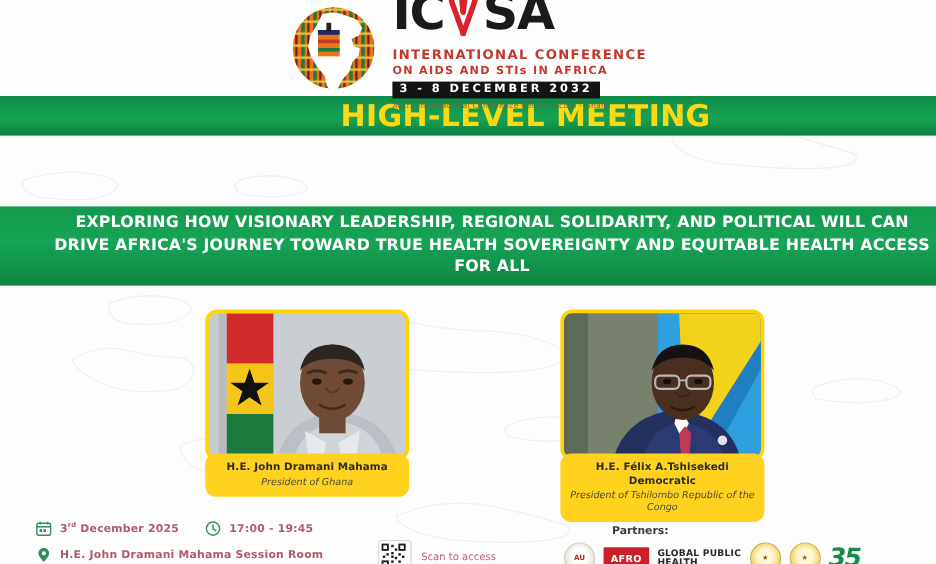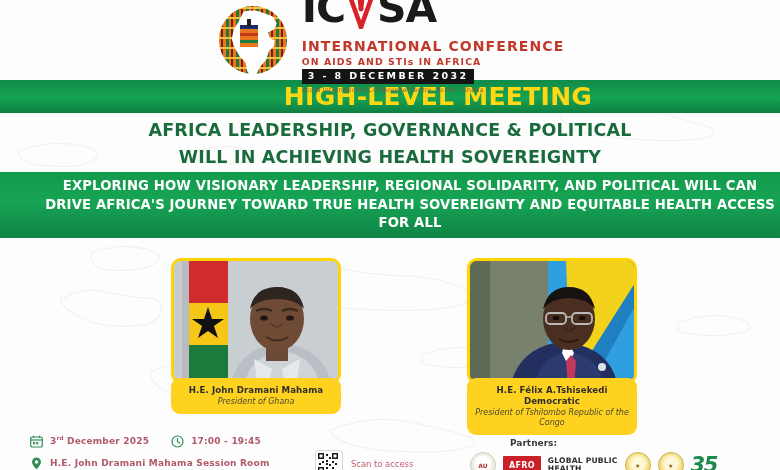--- a/index.html
+++ b/index.html
@@ -23,21 +23,21 @@
   }
   .africa-mark{width:74px;height:74px;position:relative;flex:0 0 auto;}
   .logo-text{display:flex;flex-direction:column;align-items:flex-start;line-height:1;}
   .icasa-word{
     font-family:"DejaVu Sans", sans-serif;
     font-weight:bold;font-size:41px;letter-spacing:-1px;color:#1a1a1a;
     display:flex;align-items:center;height:44px;
   }
   .ribbon-slot{display:inline-block;width:30px;height:40px;position:relative;margin:0 1px;}
   .tag-line1{
-    font-family:"DejaVu Sans", sans-serif;font-weight:bold;font-size:14px;
+    font-family:"DejaVu Sans", sans-serif;font-weight:bold;font-size:11px;
     letter-spacing:1.1px;color:#c0392b;margin-top:8px;
   }
   .tag-line2{
     font-family:"DejaVu Sans", sans-serif;font-weight:bold;font-size:9.3px;
     letter-spacing:1.1px;color:#c0392b;margin-top:4px;
   }
   .date-pill{
     background:#141414;color:#ffffff;font-family:"DejaVu Sans", sans-serif;
     font-weight:bold;font-size:9.5px;letter-spacing:2.4px;
     padding:2px 6px 3px 6px;margin-top:3px;
@@ -251,24 +251,20 @@
       <div class="tag-line2">ON AIDS AND STIs IN AFRICA</div>
       <div class="date-pill">3 - 8 DECEMBER 2032</div>
       <div class="venue-line">Accra International Conference Centre, Accra - Ghana</div>
     </div>
   </div>
 
   <div class="band-green-1">
     <div class="txt">HIGH-LEVEL MEETING</div>
   </div>
 
-  <div class="subtitle">
-    <div>AFRICA LEADERSHIP, GOVERNANCE &amp; POLITICAL</div>
-    <div>WILL IN ACHIEVING HEALTH SOVEREIGNTY</div>
-  </div>
 
   <div class="kente"></div>
 
   <div class="band-green-2">
     <div class="para">EXPLORING HOW VISIONARY LEADERSHIP, REGIONAL SOLIDARITY, AND POLITICAL WILL CAN DRIVE AFRICA'S JOURNEY TOWARD TRUE HEALTH SOVEREIGNTY AND EQUITABLE HEALTH ACCESS FOR ALL</div>
   </div>
 
   <div class="speakers">
 
     <div class="speaker">

